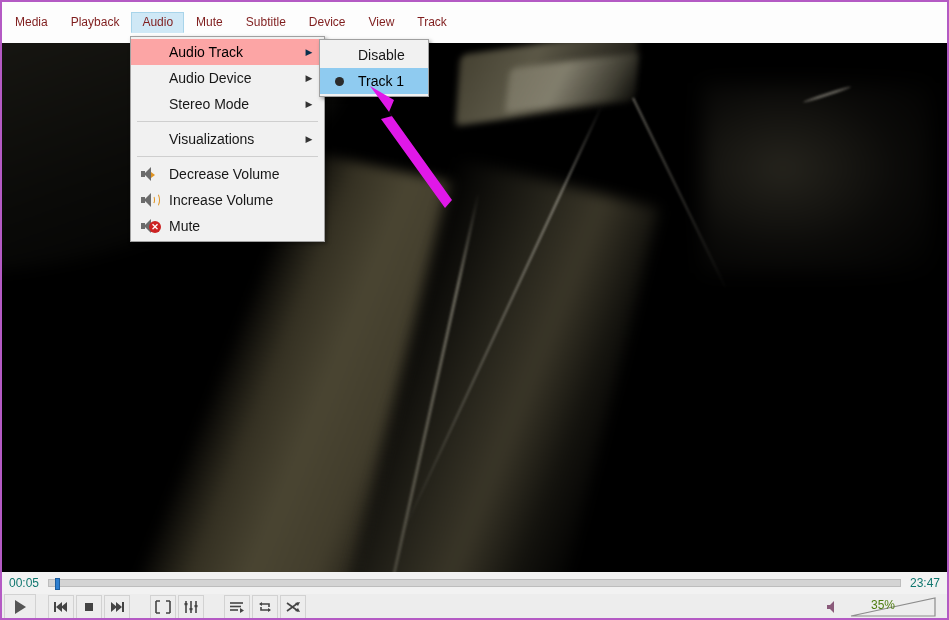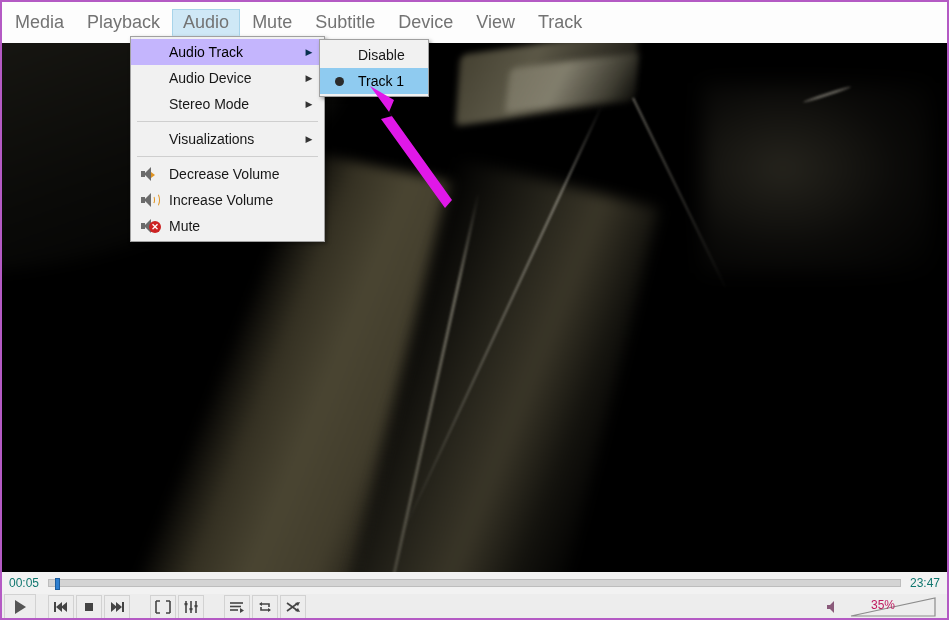--- a/index.html
+++ b/index.html
@@ -26,22 +26,22 @@
     left: 0; top: 0;
     width: 945px;
     height: 41px;
     background: #fdfdfd;
     display: flex;
     align-items: center;
     padding-left: 2px;
     z-index: 40;
   }
   .menu-top {
-    font-size: 18px;
-    color: #737373;
+    font-size: 12px;
+    color: #7f1d1d;
     padding: 4px 11px 5px 11px;
     margin-right: 1px;
     line-height: 1;
     white-space: nowrap;
     cursor: default;
   }
   .menu-top.active {
     background: #cfe8f6;
     border: 1px solid #a8d4ea;
     border-bottom: 1px solid #cfe8f6;
@@ -195,21 +195,21 @@
     position: relative;
     display: flex;
     align-items: center;
     height: 26px;
     font-size: 14px;
     color: #171717;
     padding: 0 8px 0 0;
     white-space: nowrap;
     cursor: default;
   }
-  .mi.sel { background: #c4b5fd; color: #000; }
+  .mi.sel { background: #fca5a5; color: #000; }
   #track-submenu .mi.sel { background: #8fcbf0; }
   .mi-ico {
     width: 38px;
     min-width: 38px;
     display: flex;
     align-items: center;
     justify-content: center;
   }
   .mi-lbl { flex: 1; }
   .mi-arrow {
@@ -356,21 +356,21 @@
   #vol-wedge {
     position: relative;
     width: 92px;
     height: 22px;
     margin-left: 4px;
   }
   #vol-pct {
     position: absolute;
     left: 24px; top: 2px;
     font-size: 12px;
-    color: #be185d;
+    color: #4d7c0f;
     z-index: 2;
   }
 </style>
 </head>
 <body>
 
 <div id="app">
 
   <div id="video">
     <div class="band band-upperleft"></div>

